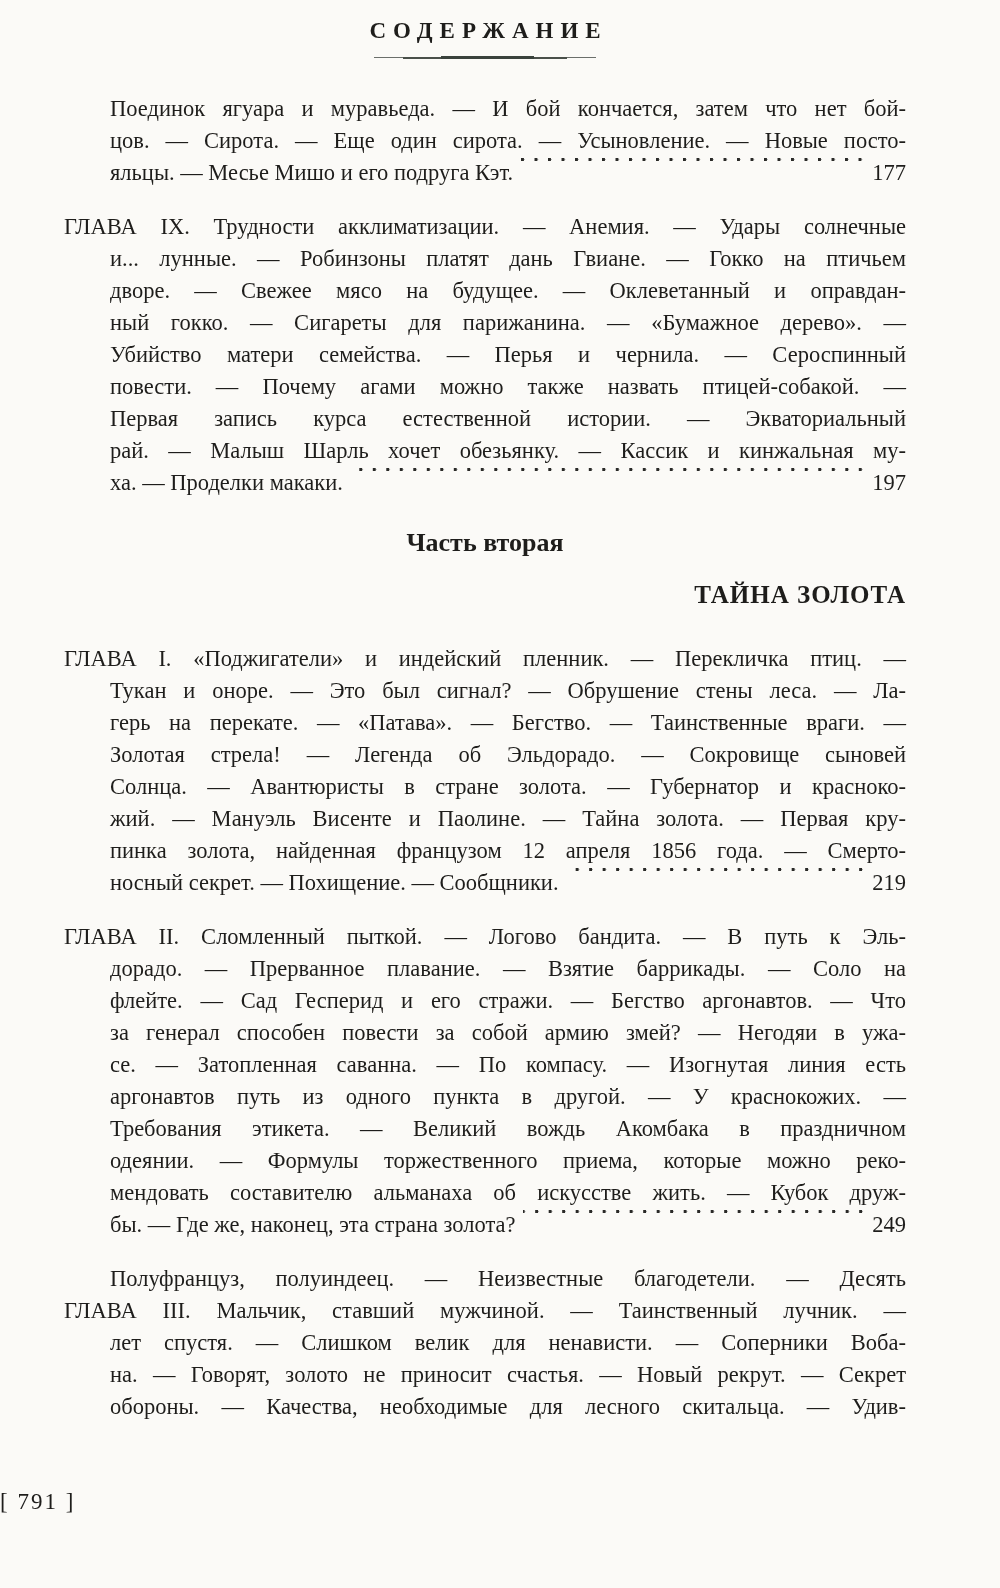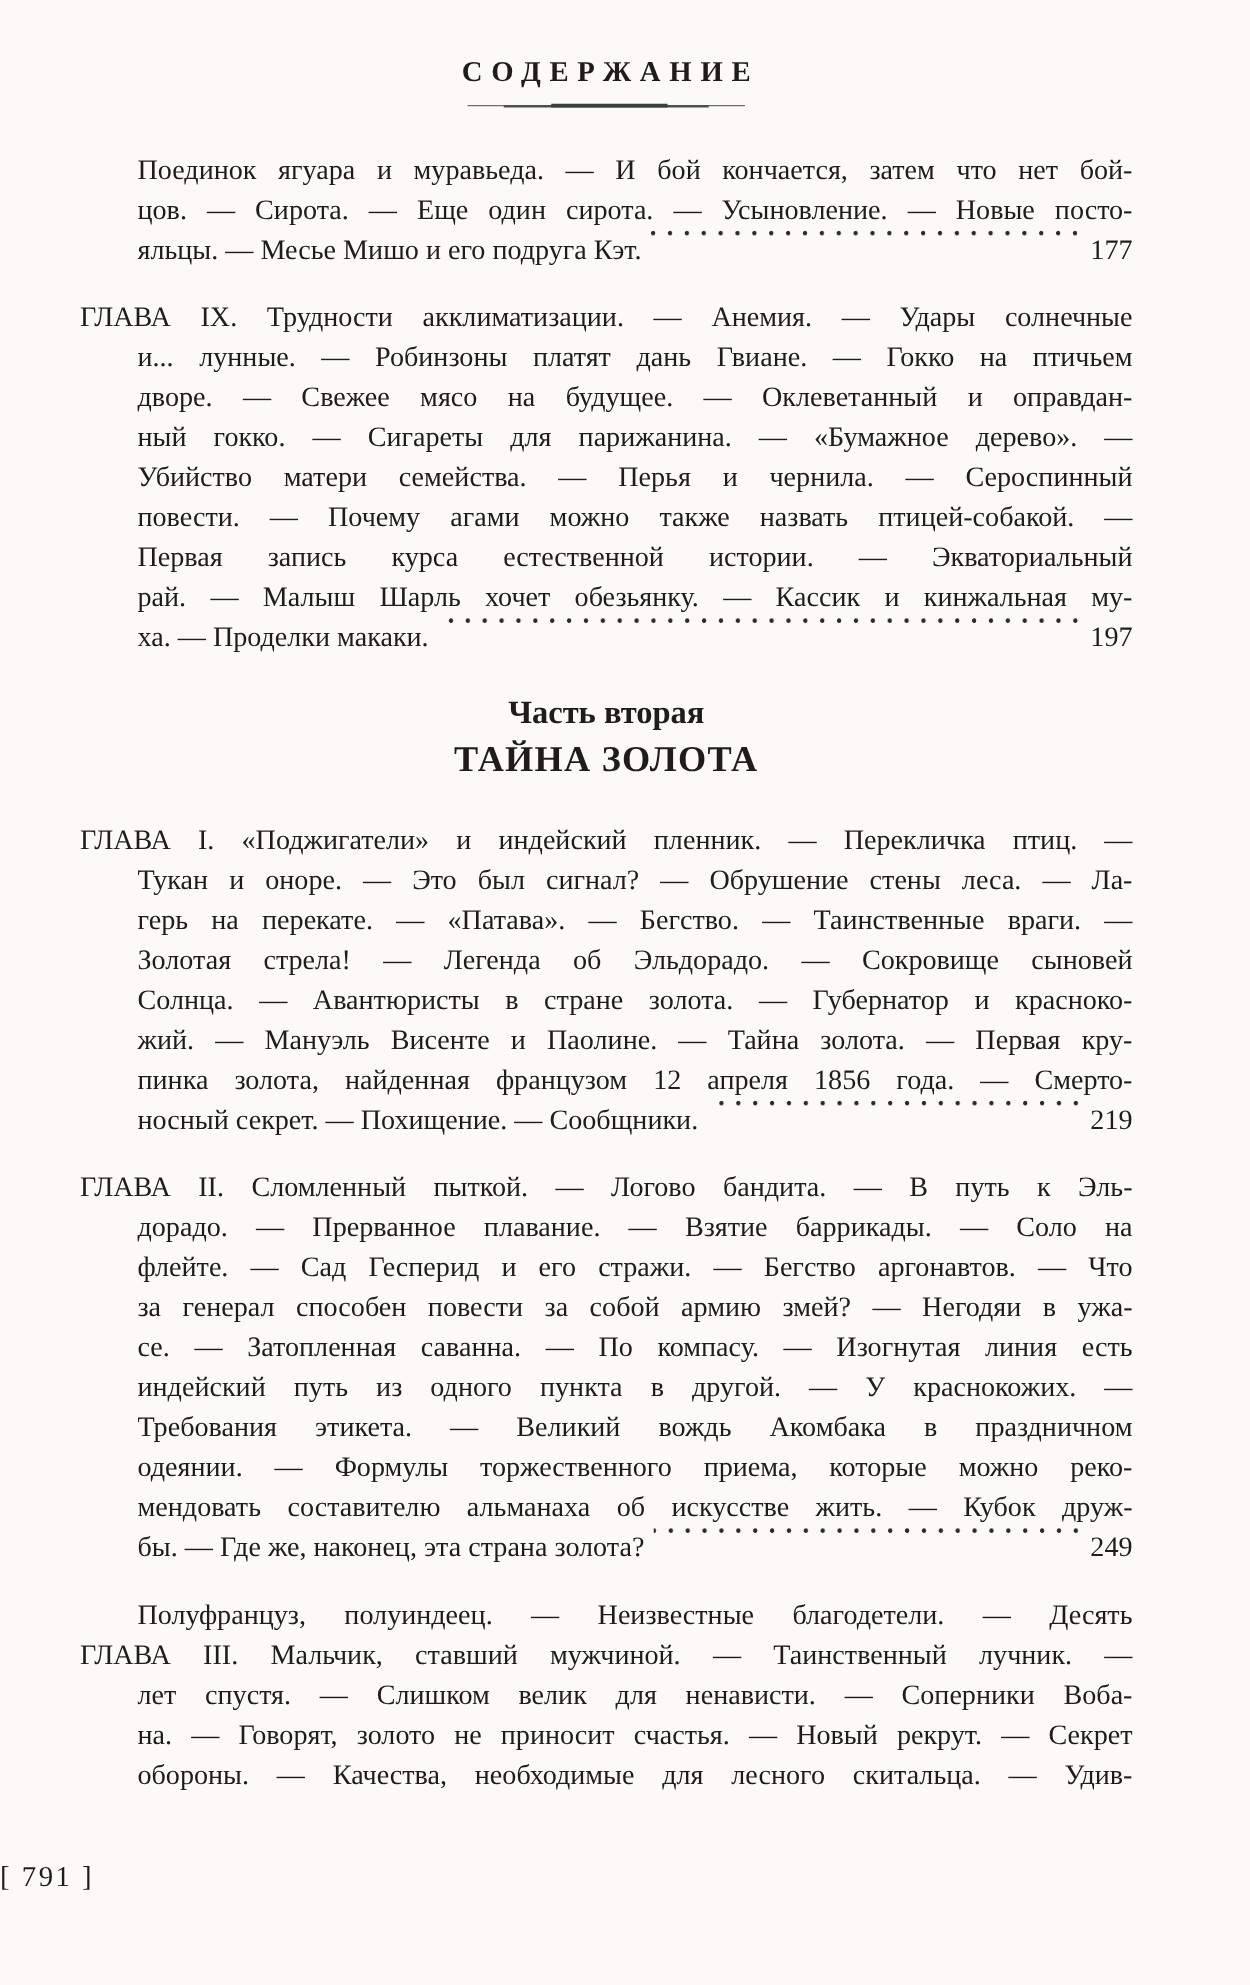--- a/index.html
+++ b/index.html
@@ -11,21 +11,21 @@
     overflow: hidden;
   }
   .page {
     position: relative;
     width: 1000px; height: 1588px;
   }
   .content {
     position: absolute;
     left: 64px; top: 0;
     width: 842px;
-    padding-top: 46px;
+    padding-top: 19px;
   }
   .toc-title {
     margin: 0;
     font-size: 23px;
     font-weight: 700;
     letter-spacing: 7px;
     text-indent: 7px;
     text-align: center;
     line-height: 24px;
   }
@@ -83,25 +83,26 @@
   .part-heading {
     margin: 26px 0 30px 0;
     text-align: center;
   }
   .part-label {
     font-size: 26px;
     font-weight: 700;
     line-height: 36px;
   }
   .part-title {
-    font-size: 29px;
+    font-size: 25px;
     font-weight: 700;
     letter-spacing: 1px;
     line-height: 36px;
-    margin-top: 2px;
+    margin-top: 16px;
+    text-align: right;
   }
   .folio {
     position: absolute;
     left: 0; top: 1489px;
     width: 1000px;
     text-align: left;
     font-size: 23px;
     font-weight: 400;
     letter-spacing: 2px;
   }
@@ -166,21 +167,21 @@
             <span class="dots"></span>
             <span class="pg">219</span>
           </div>
         </div>
         <div class="entry">
           <div class="line">ГЛАВА II. Сломленный пыткой. — Логово бандита. — В путь к Эль-</div>
           <div class="line cont">дорадо. — Прерванное плавание. — Взятие баррикады. — Соло на</div>
           <div class="line cont">флейте. — Сад Гесперид и его стражи. — Бегство аргонавтов. — Что</div>
           <div class="line cont">за генерал способен повести за собой армию змей? — Негодяи в ужа-</div>
           <div class="line cont">се. — Затопленная саванна. — По компасу. — Изогнутая линия есть</div>
-          <div class="line cont">индейский путь из одного пункта в другой. — У краснокожих. —</div>
+          <div class="line cont">аргонавтов путь из одного пункта в другой. — У краснокожих. —</div>
           <div class="line cont">Требования этикета. — Великий вождь Акомбака в праздничном</div>
           <div class="line cont">одеянии. — Формулы торжественного приема, которые можно реко-</div>
           <div class="line cont">мендовать составителю альманаха об искусстве жить. — Кубок друж-</div>
           <div class="line last cont">
             <span class="txt">бы. — Где же, наконец, эта страна золота?</span>
             <span class="dots"></span>
             <span class="pg">249</span>
           </div>
         </div>
         <div class="entry">

